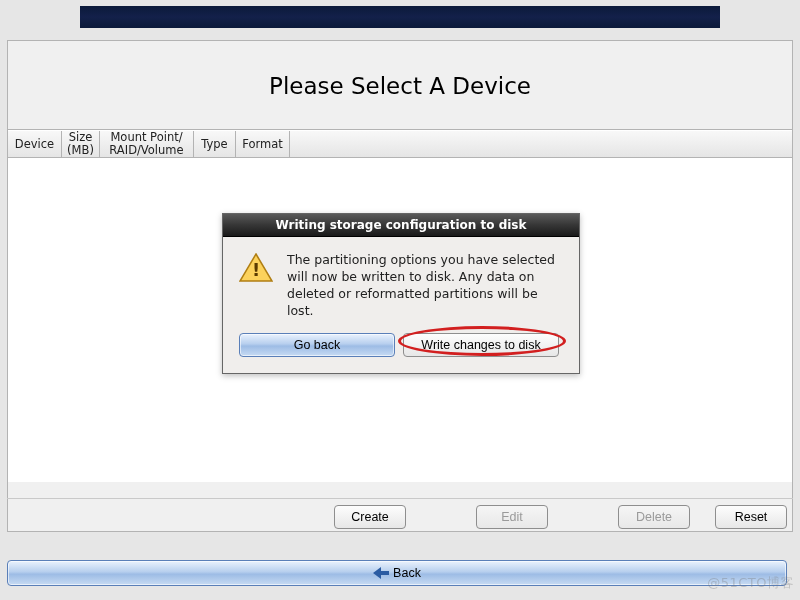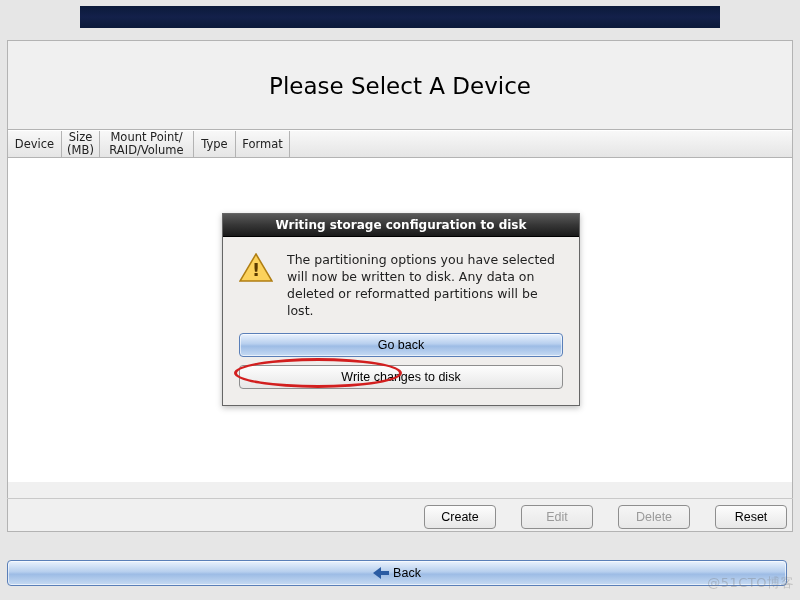--- a/index.html
+++ b/index.html
@@ -103,41 +103,41 @@
     .dialog-text {
       font-size: 12.5px;
       line-height: 17px;
       color: #222;
     }
     .dialog-buttons {
       display: flex;
       gap: 8px;
       justify-content: flex-start;
       padding: 4px 16px 16px 16px;
-      flex-direction: column;
     }
     .btn {
       font-size: 12.5px;
       padding: 4px 10px;
       border: 1px solid #8e8e8e;
       border-radius: 4px;
       background: linear-gradient(180deg, #fdfdfd 0%, #e7e7e7 100%);
       cursor: pointer;
       min-width: 80px;
       text-align: center;
     }
     .btn-primary {
       border: 1px solid #5a7fb8;
       background: linear-gradient(180deg, #eaf2fd 0%, #b7cfee 45%, #9dbce5 55%, #c7dbf3 100%);
       box-shadow: inset 0 0 0 1px rgba(255,255,255,0.6);
     }
     .btn[disabled] {
       color: #9a9a9a;
       cursor: default;
       background: linear-gradient(180deg, #f5f5f5 0%, #e8e8e8 100%);
+      margin-left: 45px;
     }
     .action-row {
       position: absolute;
       left: 7px;
       width: 786px;
       display: flex;
       justify-content: flex-end;
       gap: 25px;
       padding: 6px 6px 0 0;
     }

